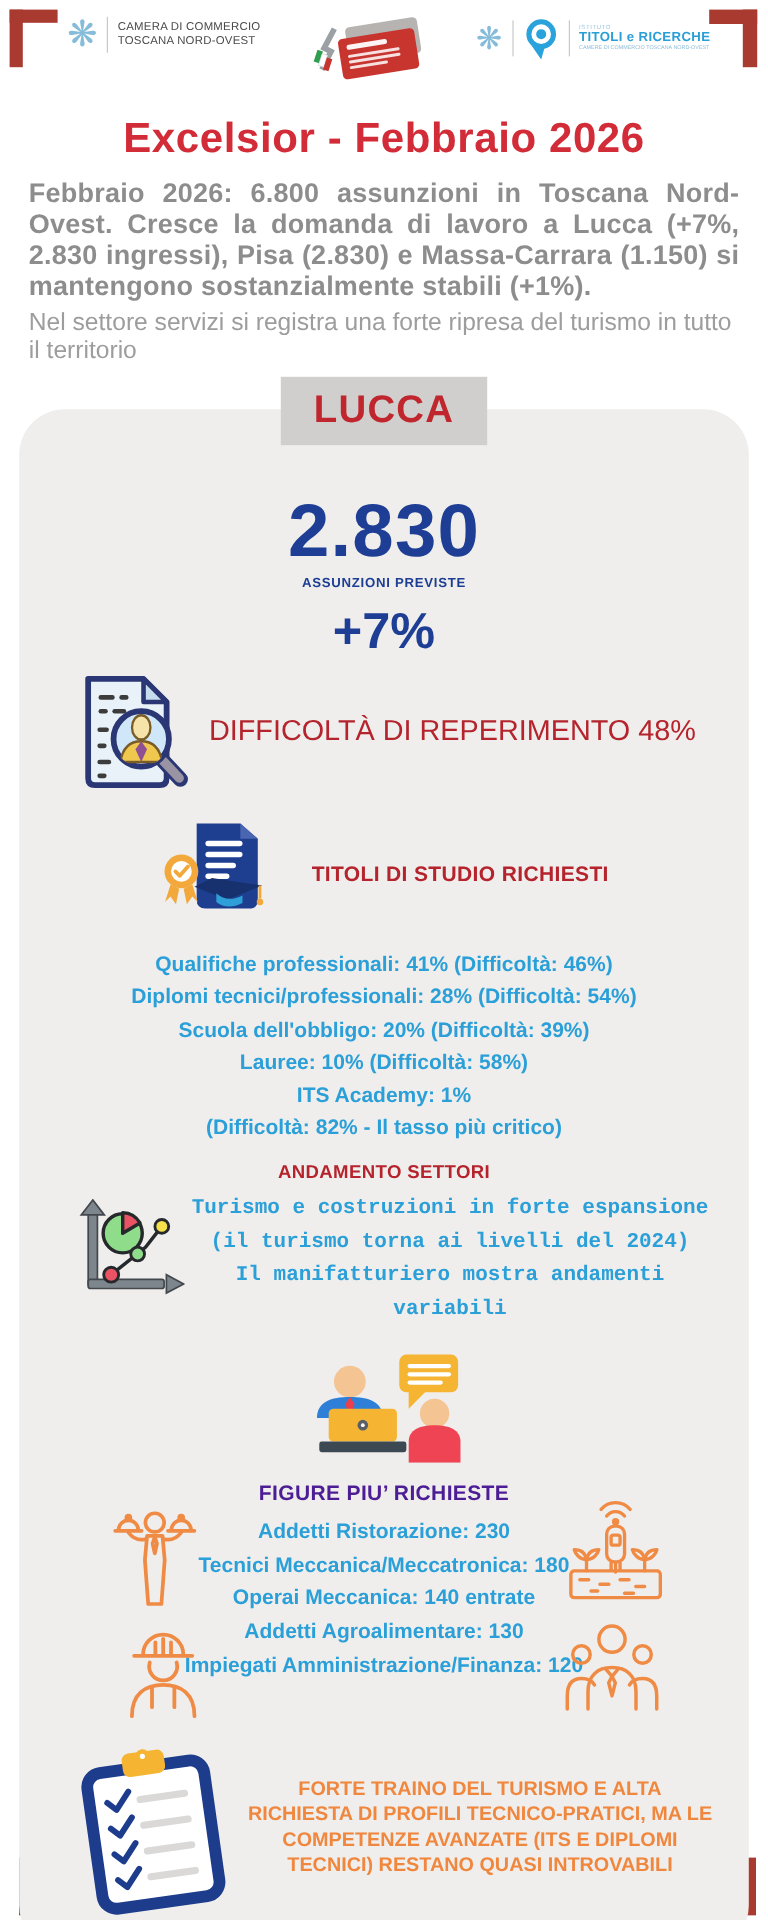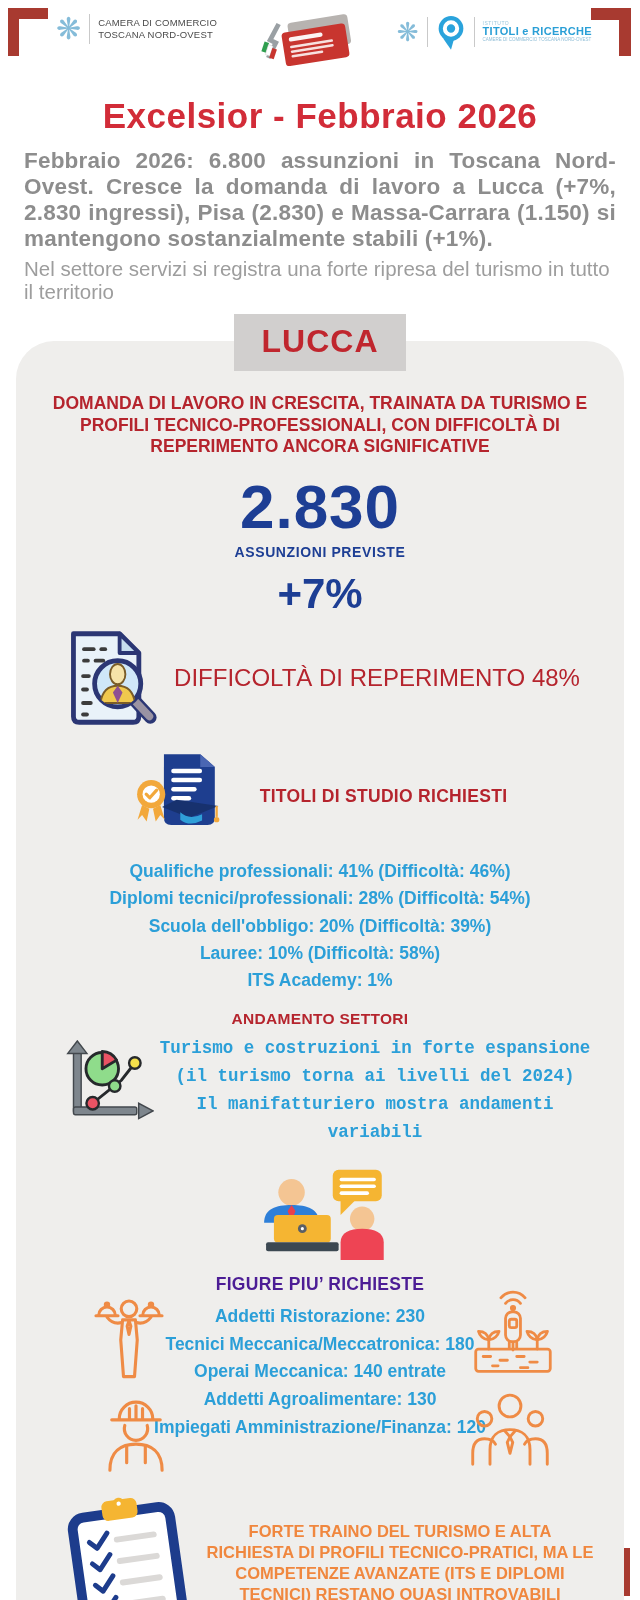--- a/index.html
+++ b/index.html
@@ -29,21 +29,21 @@
   .intro-note { margin:6px 24px 0; font-size:20.5px; line-height:1.12; color:#9d9d9d; text-align:left; }
 
   
   .region-label { position:relative; z-index:2; width:172px; margin:10px auto -30px; background:#d1cfce; color:#c0262e; font-size:32px; font-weight:bold; text-align:center; padding:9px 0 11px; letter-spacing:1px; }
 
   
   .card { position:relative; z-index:1; margin:0 16px; background:#efeeec; border-radius:38px; padding:52px 18px 34px; }
   .card-headline { width:565px; margin:0 auto; text-align:center; color:#b5242d; font-size:17.5px; font-weight:bold; line-height:1.22; }
 
   .stat-value { margin-top:14px; text-align:center; font-size:62px; font-weight:bold; color:#1d3e94; letter-spacing:1px; }
-  .stat-label { text-align:center; font-size:14px; font-weight:bold; color:#1d3e94; letter-spacing:.6px; margin-top:2px; }
+  .stat-label { text-align:center; font-size:11px; font-weight:bold; color:#1d3e94; letter-spacing:.6px; margin-top:2px; }
   .stat-delta { margin-top:10px; text-align:center; font-size:42px; font-weight:bold; color:#1d3e94; }
 
   .difficulty-row { display:flex; align-items:center; justify-content:center; gap:14px; margin-top:6px; }
   .difficulty-text { font-size:24px; font-weight:normal; color:#b5242d; }
 
   .edu-header { display:flex; align-items:center; justify-content:center; gap:27px; margin-top:16px; }
   .edu-title { font-size:17.5px; font-weight:bold; color:#b5242d; letter-spacing:.3px; }
   .edu-list { margin-top:14px; text-align:center; }
   .edu-item { font-size:17.5px; font-weight:bold; color:#2b9fd8; line-height:1.55; }
 
@@ -142,21 +142,20 @@
   </div>
 
   <h1 class="main-title">Excelsior - Febbraio 2026</h1>
   <p class="intro-lead">Febbraio 2026: 6.800 assunzioni in Toscana Nord-Ovest. Cresce la domanda di lavoro a Lucca (+7%, 2.830 ingressi), Pisa (2.830) e Massa-Carrara (1.150) si mantengono sostanzialmente stabili (+1%).</p>
   <p class="intro-note">Nel settore servizi si registra una forte ripresa del turismo in tutto il territorio</p>
 
   <div class="region-label">LUCCA</div>
 
   <div class="card">
 
-    <div class="card-headline">DOMANDA DI LAVORO IN CRESCITA, TRAINATA DA TURISMO E PROFILI TECNICO-PROFESSIONALI, CON DIFFICOLTÀ DI REPERIMENTO ANCORA SIGNIFICATIVE</div>
 
     <div class="stat-value">2.830</div>
     <div class="stat-label">ASSUNZIONI PREVISTE</div>
     <div class="stat-delta">+7%</div>
 
     <div class="difficulty-row">
       <svg width="100" height="108" viewBox="0 0 104 112">
         <defs>
             <clipPath id="mg">
               <circle cx="60" cy="62" r="24"></circle>
@@ -209,20 +208,21 @@
       </svg>
       <div class="edu-title">TITOLI DI STUDIO RICHIESTI</div>
     </div>
 
     <div class="edu-list">
       <div class="edu-item">Qualifiche professionali: 41% (Difficoltà: 46%)</div>
       <div class="edu-item">Diplomi tecnici/professionali: 28% (Difficoltà: 54%)</div>
       <div class="edu-item">Scuola dell'obbligo: 20% (Difficoltà: 39%)</div>
       <div class="edu-item">Lauree: 10% (Difficoltà: 58%)</div>
       <div class="edu-item">ITS Academy: 1%</div>
+      <div class="edu-item">(Difficoltà: 82% - Il tasso più critico)</div>
     </div>
 
     <div class="sectors-title">ANDAMENTO SETTORI</div>
     <div class="sectors-block">
       <svg class="sectors-icon" width="92" height="92" viewBox="0 0 96 96">
         <rect x="12" y="12" width="8" height="64" rx="2" fill="#7e868d" stroke="#43484d" stroke-width="1.5"></rect>
         <polygon points="16,1 6,14 26,14" fill="#7e868d" stroke="#43484d" stroke-width="1.5"></polygon>
         <rect x="12" y="70" width="66" height="8" rx="2" fill="#7e868d" stroke="#43484d" stroke-width="1.5"></rect>
         <polygon points="95,74 80,66 80,82" fill="#7e868d" stroke="#43484d" stroke-width="1.5"></polygon>
         <polyline points="32,66 52,50 62,42 76,24" stroke="#26292c" stroke-width="3" fill="none"></polyline>

